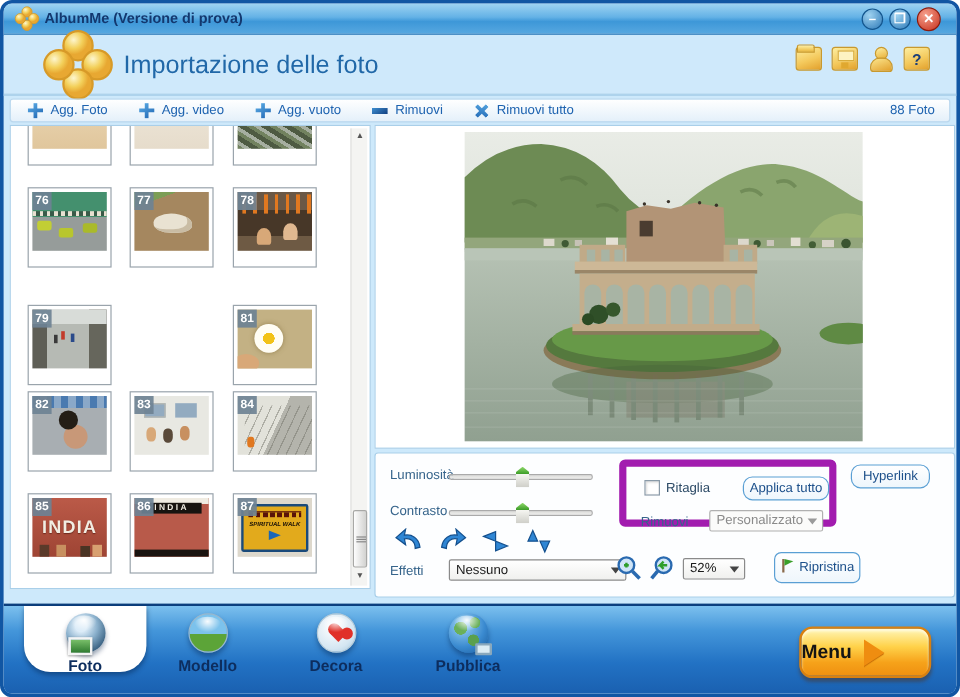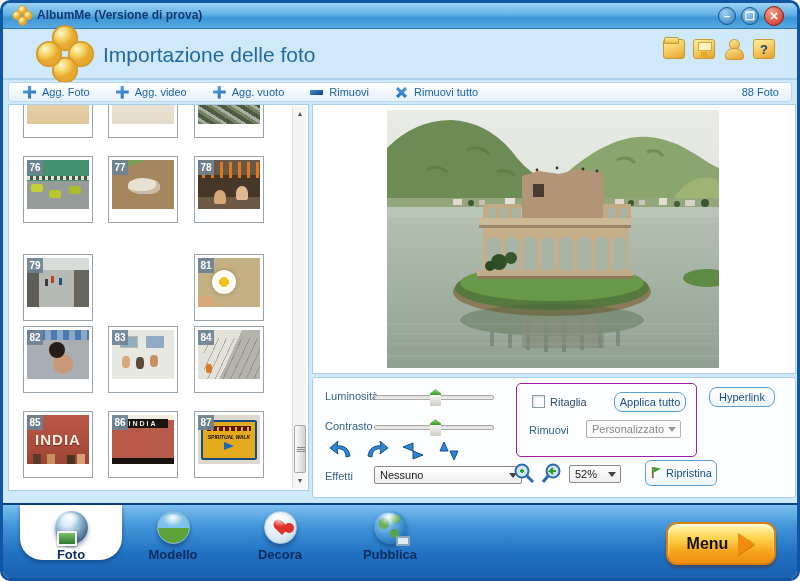--- a/index.html
+++ b/index.html
@@ -128,21 +128,21 @@
     clip-path:polygon(50% 0,100% 26%,100% 100%,0 100%,0 26%);
     background:linear-gradient(180deg,#8fd96a 0,#3f9e2a 34%,#f6f6f2 35%,#cfcfc9 100%);
     filter:drop-shadow(0 1px 1px rgba(0,0,0,.3)); }
   .dropdown { position:absolute; height:18px; background:linear-gradient(#fff,#f0f0ee); border:1px solid #8a8a8a; border-radius:2px;
     font-size:11px; color:#1a1a1a; line-height:16px; padding-left:5px; }
   .dropdown .dar { position:absolute; right:4px; top:6px; width:0; height:0; border-left:4px solid transparent; border-right:4px solid transparent; border-top:5px solid #444; }
   .dropdown.disabled { color:#8a8a8a; background:#fbfbfa; border-color:#b0b0b0; }
   .dropdown.disabled .dar { border-top-color:#9a9a9a; }
   .blue-btn { position:absolute; background:linear-gradient(#ffffff,#eef6fc); border:1px solid #5a9fd4; border-radius:8px;
     font-size:11px; color:#1c4f8a; text-align:center; }
-  .groupbox { position:absolute; left:203px; top:5px; width:181px; height:74px; border:1px solid #a21caf; border-radius:5px; background:#fdfeff; }
+  .groupbox { position:absolute; left:203px; top:5px; width:181px; height:56px; border:6px solid #a21caf; border-radius:5px; background:#fdfeff; }
   .checkbox { position:absolute; width:13px; height:13px; background:#fff; border:1px solid #8a9aa8; box-shadow:inset 1px 1px 2px rgba(0,0,0,.15); }
   .arrow-icons { position:absolute; left:16px; top:62px; display:flex; gap:12px; }
   .aico { width:24px; height:22px; }
   .mag { position:absolute; width:22px; height:22px; }
 
   
   .bottombar { position:absolute; left:0; top:500px; width:100%; height:75px;
     background:linear-gradient(180deg,#7cc0ee 0,#4496da 28%,#2272c4 65%,#1a60b0 100%);
     border-top:2px solid #0c3f7e; }
   .activetab { position:absolute; left:17px; top:0; width:102px; height:55px; background:#fff;
@@ -162,21 +162,21 @@
   .heart::before { left:-5px; } .heart::after { top:-5px; }
   .sp-pubblica { background:radial-gradient(circle at 35% 30%,#9ed4f4,#3a8ad0 58%,#1a5a9a); }
   .sp-pubblica::before { content:""; position:absolute; inset:0; border-radius:50%; background:
     radial-gradient(circle at 30% 38%,#6ab05a 0 17%,transparent 18%),
     radial-gradient(circle at 66% 24%,#6ab05a 0 13%,transparent 14%),
     radial-gradient(circle at 62% 68%,#5aa04e 0 15%,transparent 16%); }
   .sp-screen { position:absolute; right:-3px; bottom:-2px; width:14px; height:10px; background:#dcecf4; border:2px solid #8aa8bc; border-radius:1px; }
   .menu-btn { position:absolute; left:663px; top:17px; width:110px; height:43px; border-radius:11px;
     background:linear-gradient(180deg,#fff6b8 0,#ffd24a 38%,#f6a21a 72%,#ef9010 100%);
     border:2px solid #d88010; box-shadow:0 3px 3px rgba(90,40,0,.4), inset 0 2px 2px #fffadc;
-    display:flex; align-items:center; justify-content:center; gap:10px; }
+    display:flex; align-items:center; gap:10px; }
   .menu-btn .mlabel { font-size:16px; font-weight:bold; color:#141414; }
   .menu-btn .marr { width:0; height:0; border-top:11px solid transparent; border-bottom:11px solid transparent; border-left:17px solid #ef8d10; filter:drop-shadow(0 1px 0 #c87008); }
 </style>
 </head>
 <body>
 
 <div class="window">
 
   <div class="titlebar">
     <svg class="logo-sm" viewBox="0 0 64 64">

